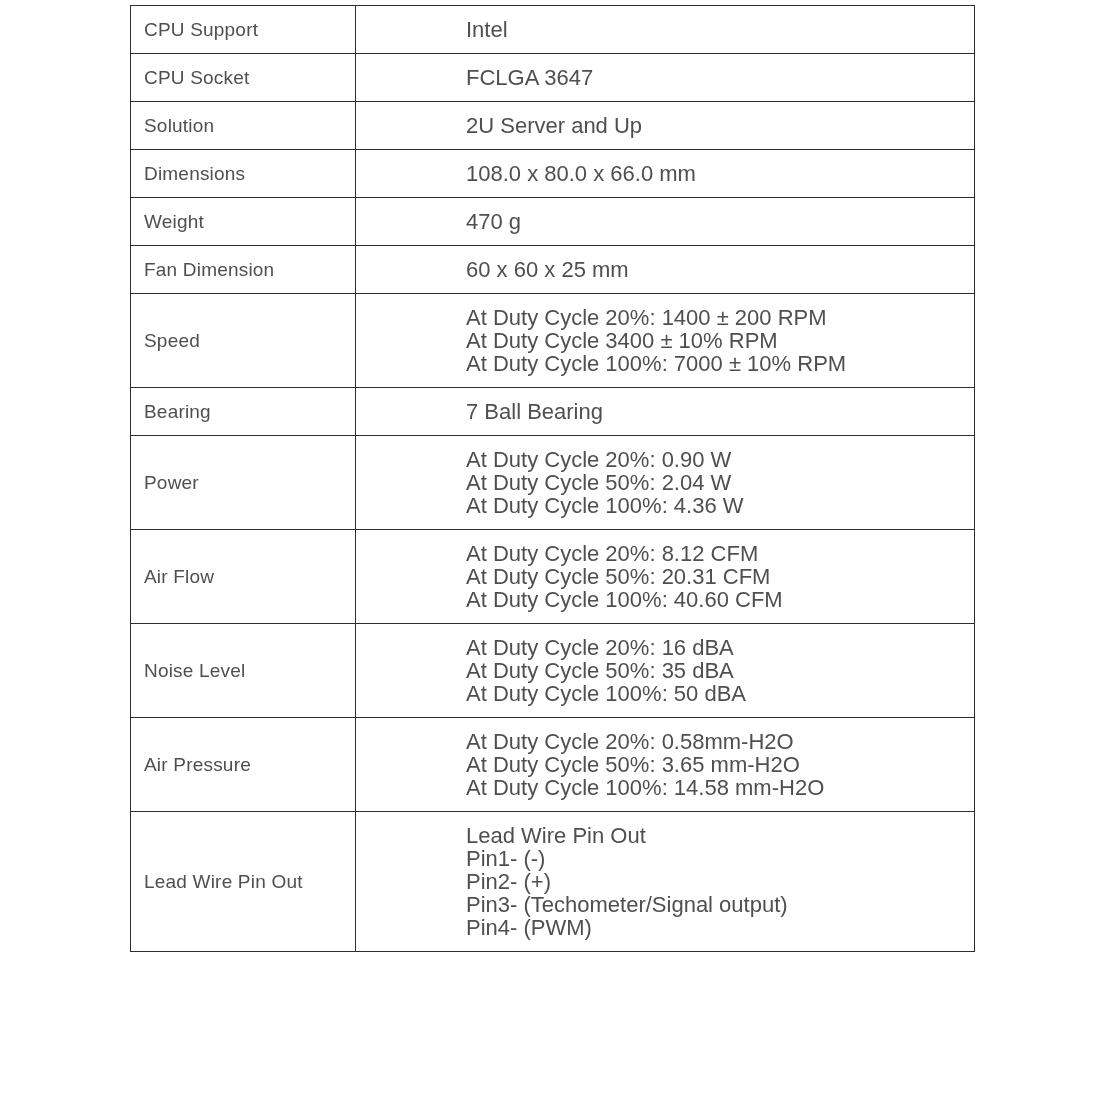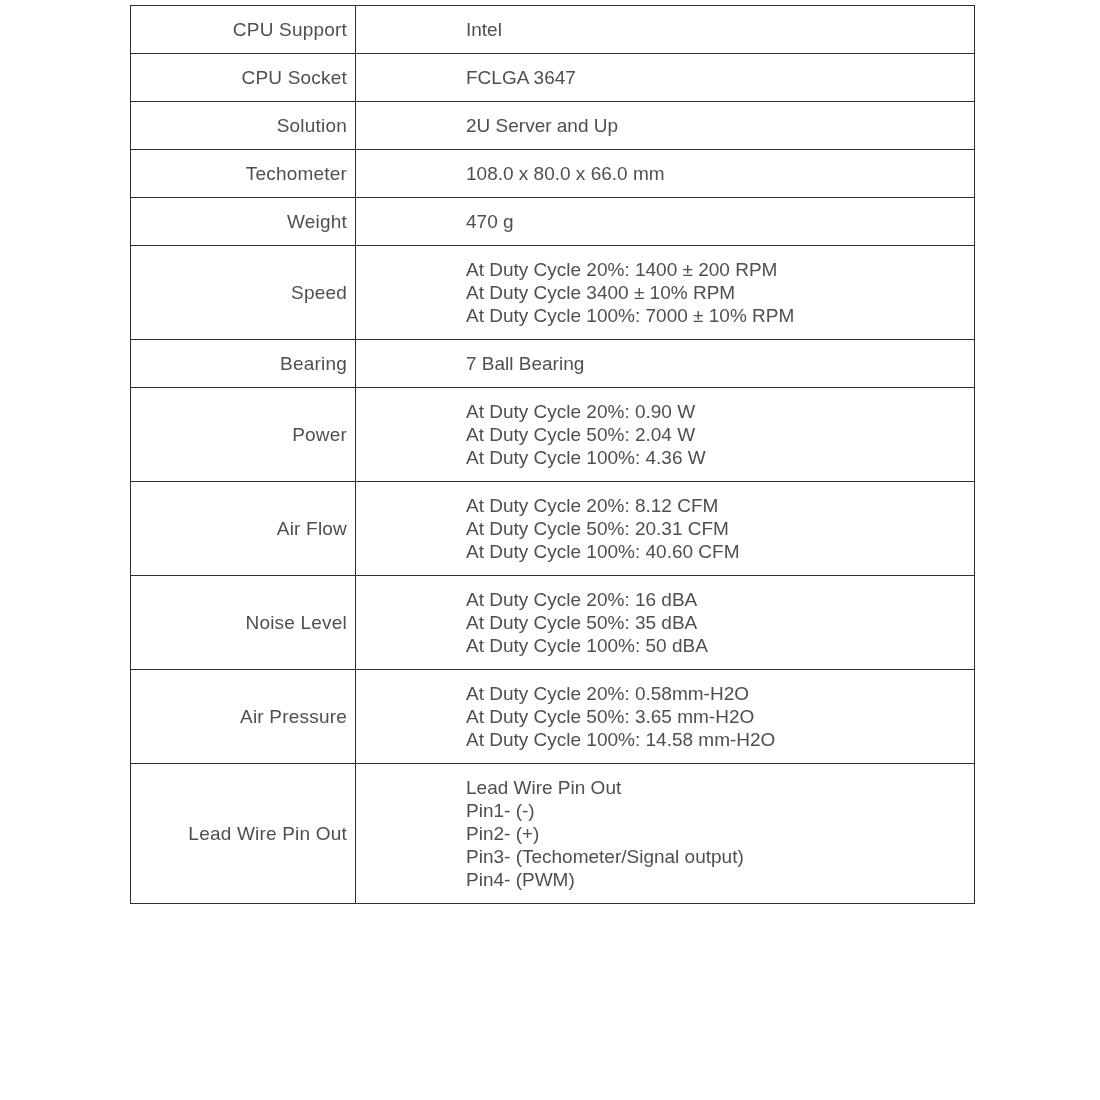--- a/index.html
+++ b/index.html
@@ -26,25 +26,24 @@
   table.spec-table td {
     border: 1px solid #2e2e2e;
     vertical-align: middle;
     color: #4f4f4f;
   }
   td.spec-label {
     width: 203px;
     padding: 12px 8px 12px 13px;
     font-size: 19px;
     letter-spacing: 0.2px;
-    text-align: right;
   }
   td.spec-value {
     padding: 12px 10px 12px 110px;
-    font-size: 19px;
+    font-size: 22px;
     line-height: 23px;
     white-space: pre-line;
   }
 </style>
 </head>
 <body>
 
 <div class="page">
   <table class="spec-table">
     <tbody>
@@ -54,26 +53,30 @@
       </tr>
       <tr>
         <td class="spec-label">CPU Socket</td>
         <td class="spec-value">FCLGA 3647</td>
       </tr>
       <tr>
         <td class="spec-label">Solution</td>
         <td class="spec-value">2U Server and Up</td>
       </tr>
       <tr>
-        <td class="spec-label">Techometer</td>
+        <td class="spec-label">Dimensions</td>
         <td class="spec-value">108.0 x 80.0 x 66.0 mm</td>
       </tr>
       <tr>
         <td class="spec-label">Weight</td>
         <td class="spec-value">470 g</td>
+      </tr>
+      <tr>
+        <td class="spec-label">Fan Dimension</td>
+        <td class="spec-value">60 x 60 x 25 mm</td>
       </tr>
       <tr>
         <td class="spec-label">Speed</td>
         <td class="spec-value">At Duty Cycle 20%: 1400 ± 200 RPM
 At Duty Cycle 3400 ± 10% RPM
 At Duty Cycle 100%: 7000 ± 10% RPM</td>
       </tr>
       <tr>
         <td class="spec-label">Bearing</td>
         <td class="spec-value">7 Ball Bearing</td>

